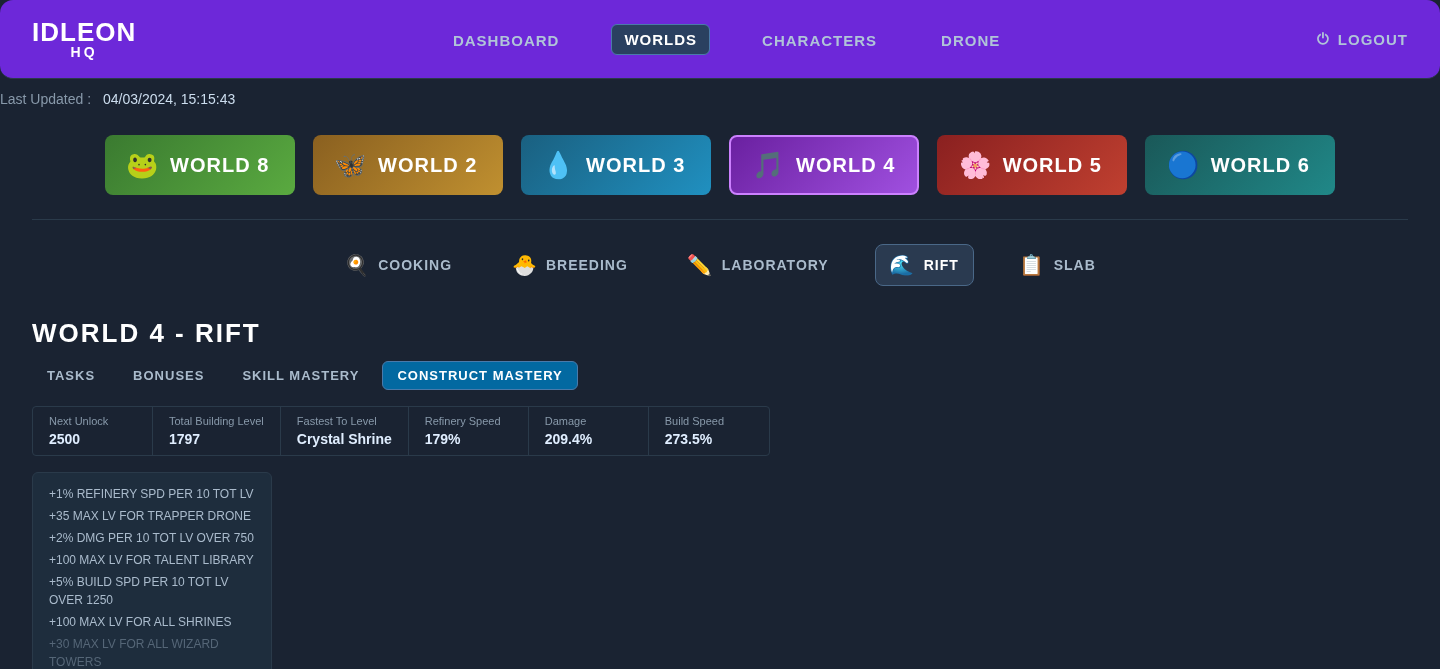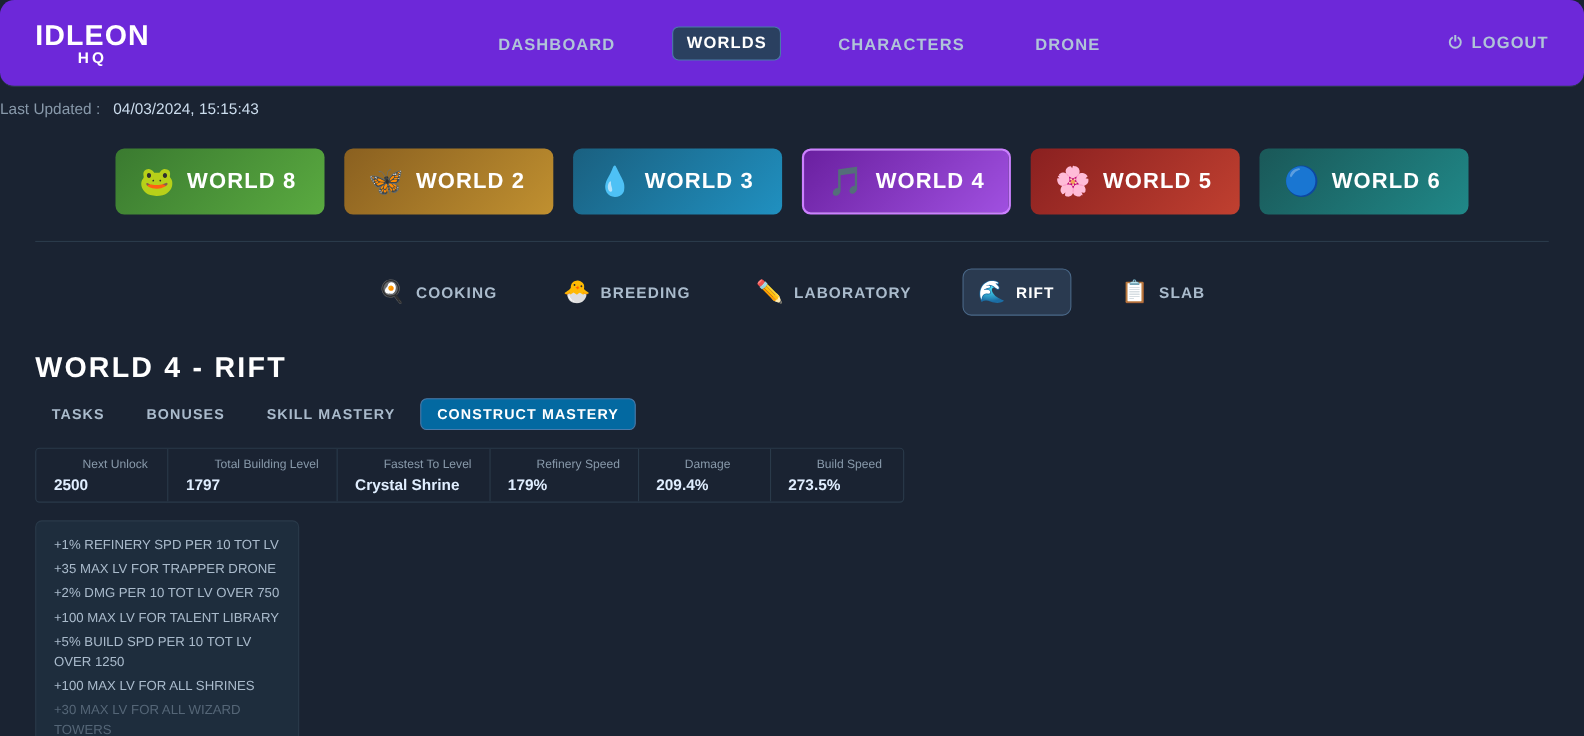--- a/index.html
+++ b/index.html
@@ -201,21 +201,20 @@
     .stat-cell {
       padding: 8px 16px;
       border-right: 1px solid #2a3a4a;
       min-width: 120px;
     }
     .stat-cell:last-child { border-right: none; }
     .stat-label {
       font-size: 11px;
       color: #8899aa;
       margin-bottom: 4px;
-      margin-left: 26px;
     }
     .stat-value {
       font-size: 14px;
       color: #e0eeff;
       font-weight: 600;
     }
 
     
     .bonuses-panel {
       margin: 8px 32px;

